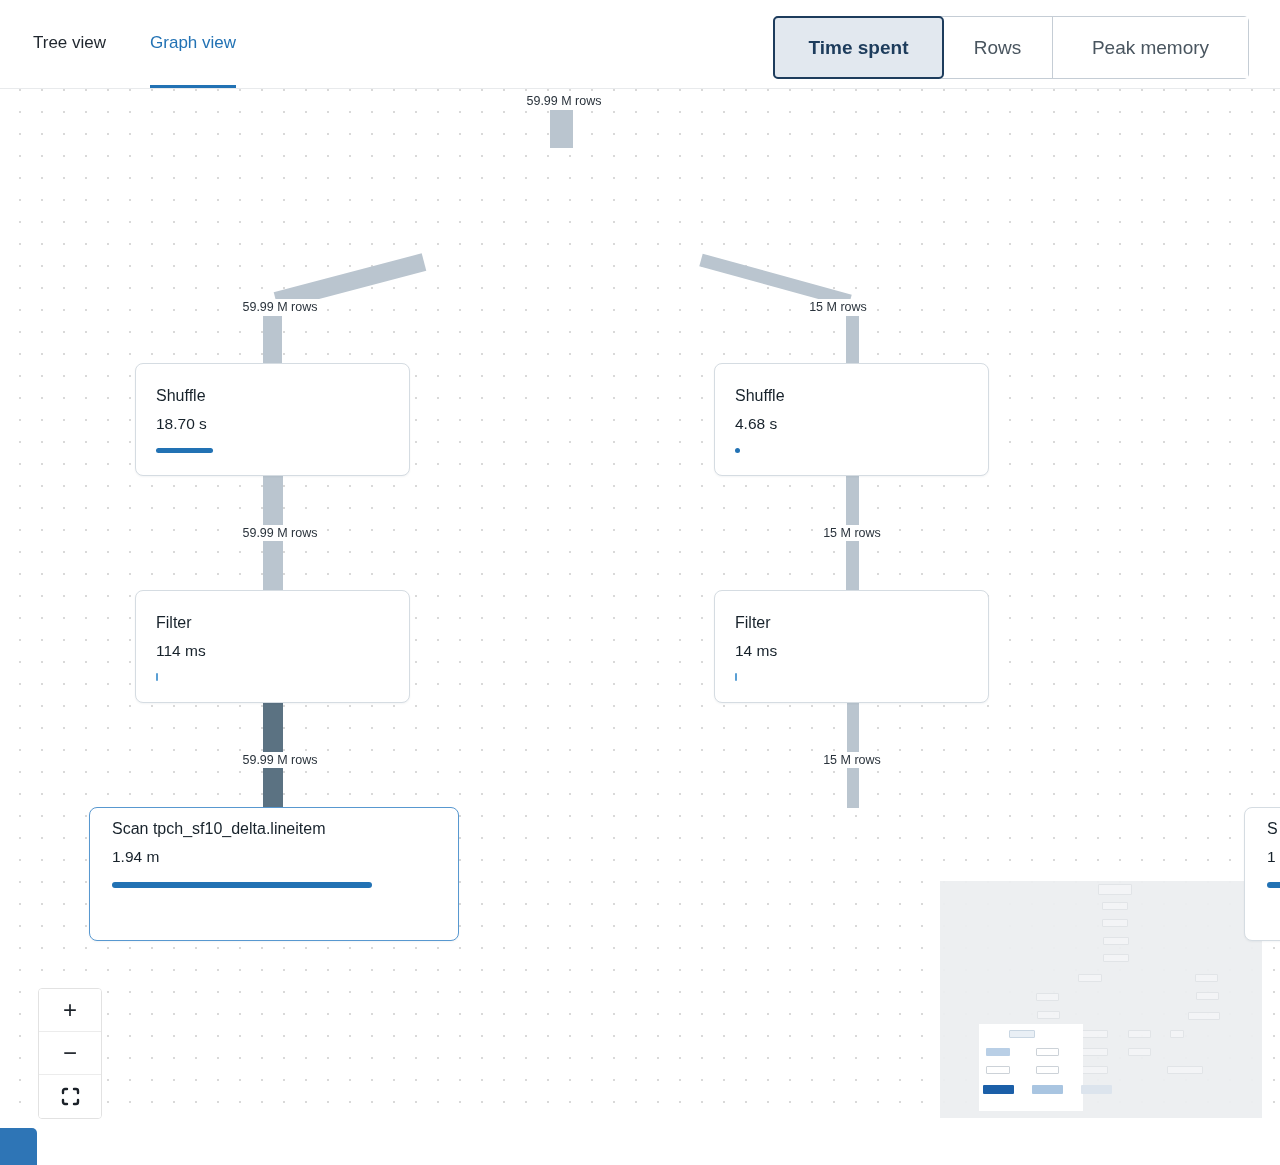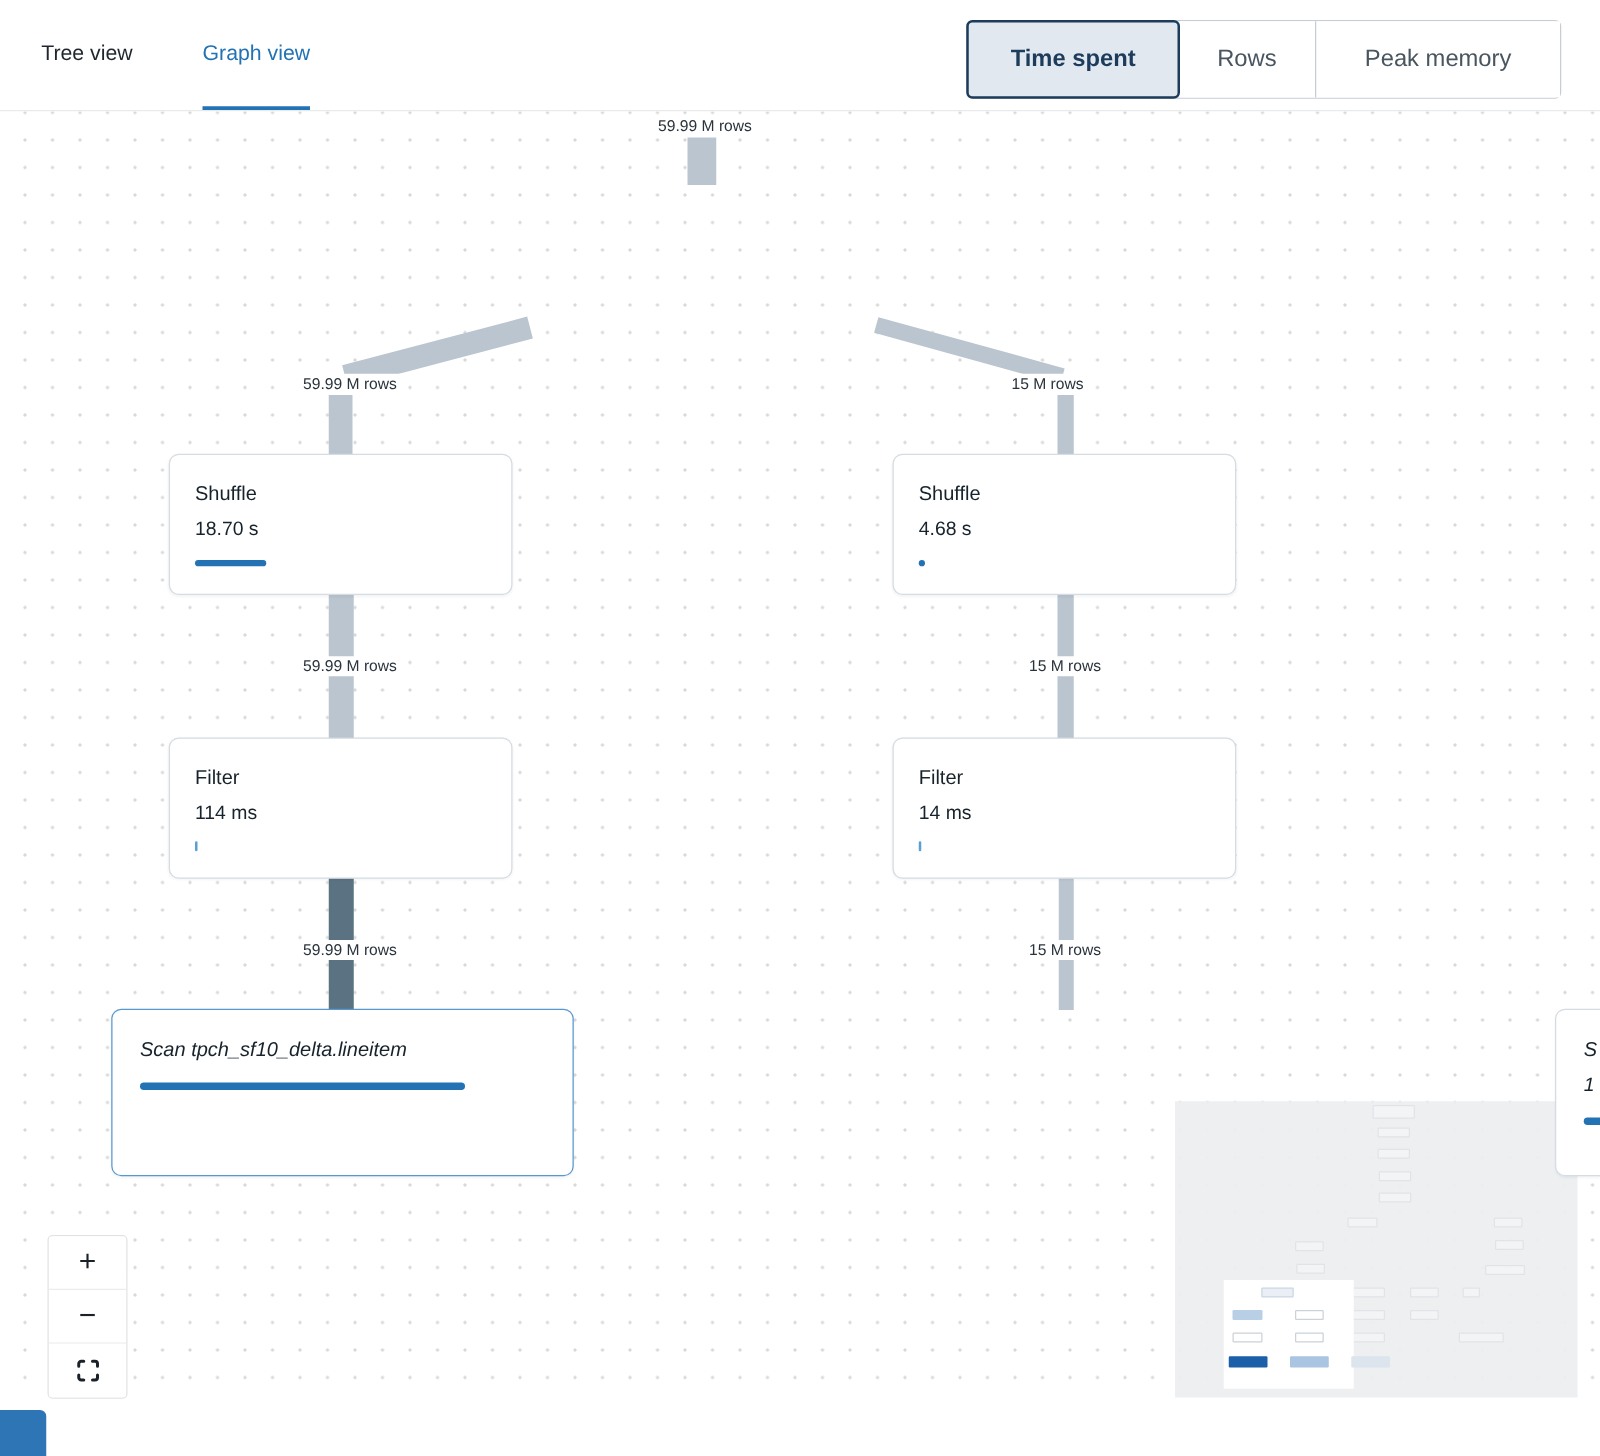--- a/index.html
+++ b/index.html
@@ -6,21 +6,21 @@
   body{
     width:1280px;height:1165px;position:relative;overflow:hidden;
     background:#ffffff;font-family:"Liberation Sans","DejaVu Sans",sans-serif;
     -webkit-font-smoothing:antialiased;
   }
   
   .header{
     position:absolute;left:0;top:0;width:1280px;height:88px;
     background:#fff;border-bottom:1px solid #e8eaec;z-index:8;
   }
-  .tabs{position:absolute;left:33px;top:0;height:88px;display:flex;gap:56px;}
+  .tabs{position:absolute;left:33px;top:0;height:88px;display:flex;gap:44px;}
   .tab{
     display:flex;align-items:center;height:100%;font-size:17px;color:#1f262e;
     border-bottom:3px solid transparent;box-sizing:border-box;cursor:pointer;
   }
   .tab.active{color:#2272b4;border-bottom-color:#2272b4;}
   .metric-toggle{
     position:absolute;right:31px;top:16px;height:63px;display:flex;
     border:1px solid #c5cdd5;border-radius:5px;background:#fff;box-sizing:border-box;
   }
   .metric-option{
@@ -50,21 +50,21 @@
   }
   
   .node{
     position:absolute;background:#fff;border:1px solid #d5dce2;border-radius:8px;
     box-shadow:0 1px 2px rgba(25,40,60,.05);box-sizing:border-box;
     padding:21px 20px;z-index:2;cursor:pointer;
   }
   .node .node-title{font-size:16px;color:#17222b;line-height:22px;}
   .node .node-value{font-size:15.5px;color:#17222b;line-height:22px;margin-top:6px;}
   .node .node-bar{height:5px;border-radius:3px;background:#2272b4;margin-top:13px;}
-  .node.scan{padding:22px 22px;font-style:italic;}
+  .node.scan{padding:10px 22px;}
   .node.scan .node-bar{height:6px;margin-top:14px;}
   #node-join{left:425px;top:147px;width:270px;height:113px;}
   #node-shuffle-l{left:131px;top:363px;width:275px;height:113px;}
   #node-shuffle-r{left:710px;top:363px;width:275px;height:113px;}
   #node-filter-l{left:131px;top:590px;width:275px;height:113px;}
   #node-filter-r{left:710px;top:590px;width:275px;height:113px;}
   #node-scan-l{left:85px;top:807px;width:370px;height:134px;border:1.5px solid #5898d0;}
   #node-scan-r{left:663px;top:807px;width:370px;height:134px;z-index:1;}
   #node-scan-p{left:1240px;top:807px;width:200px;height:134px;z-index:6;}
   #node-shuffle-r .node-bar{border-radius:50%;}
@@ -154,20 +154,21 @@
   </div>
 
   <div class="node" id="node-filter-r">
     <div class="node-title">Filter</div>
     <div class="node-value">14 ms</div>
     <div class="node-bar" style="width: 2px;"></div>
   </div>
 
   <div class="node scan" id="node-scan-l">
     <div class="node-title">Scan tpch_sf10_delta.lineitem</div>
+    <div class="node-value">1.94 m</div>
     <div class="node-bar" style="width: 260px;"></div>
   </div>
 
 
   <div class="node scan" id="node-scan-p">
     <div class="node-title">S</div>
     <div class="node-value">1</div>
     <div class="node-bar" style="width: 34px;"></div>
   </div>
 

